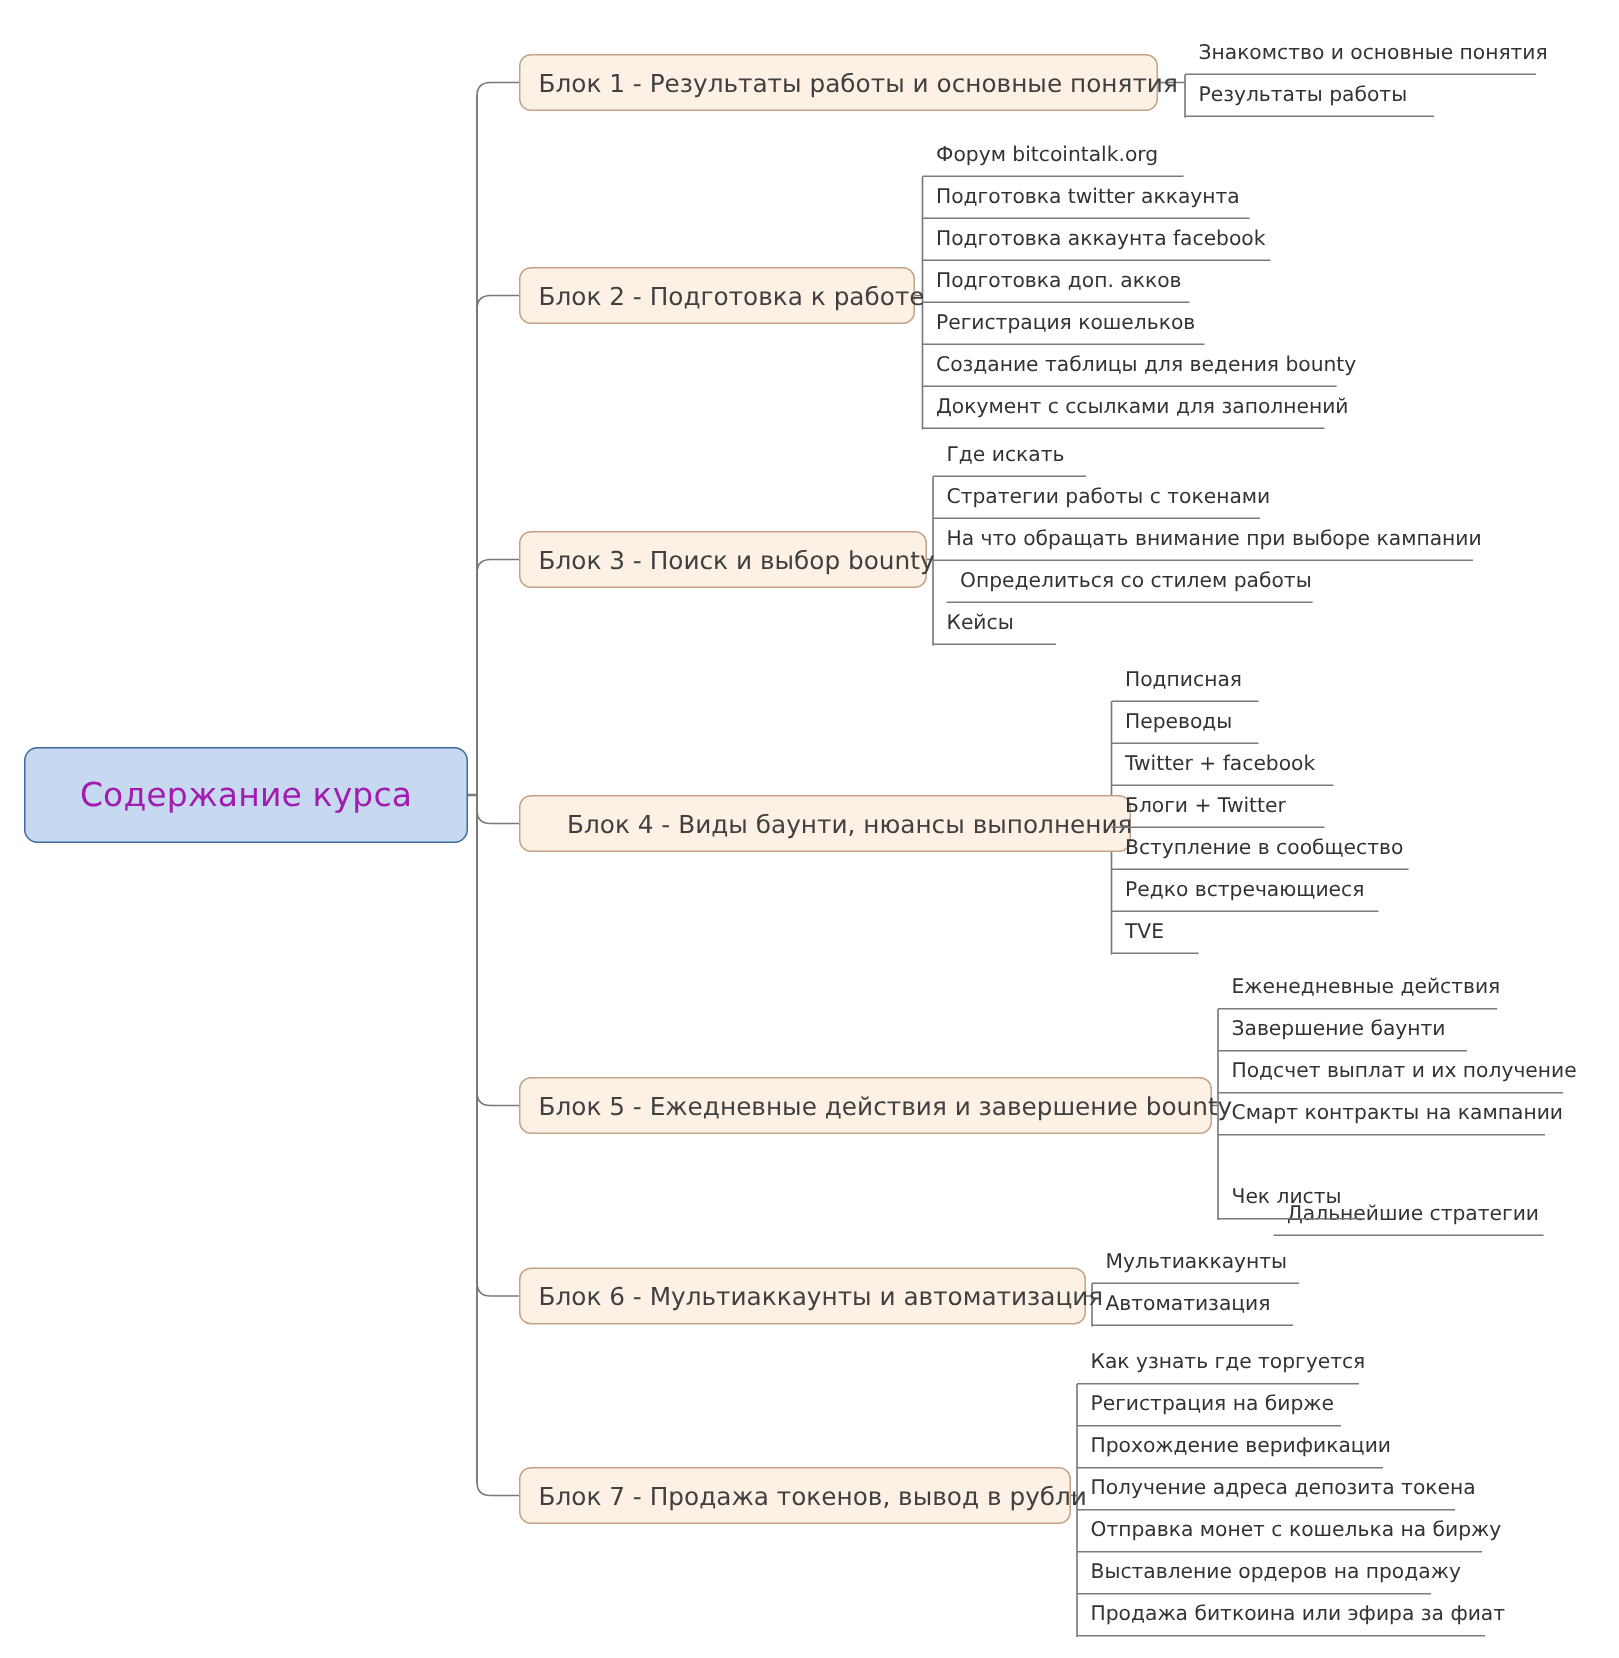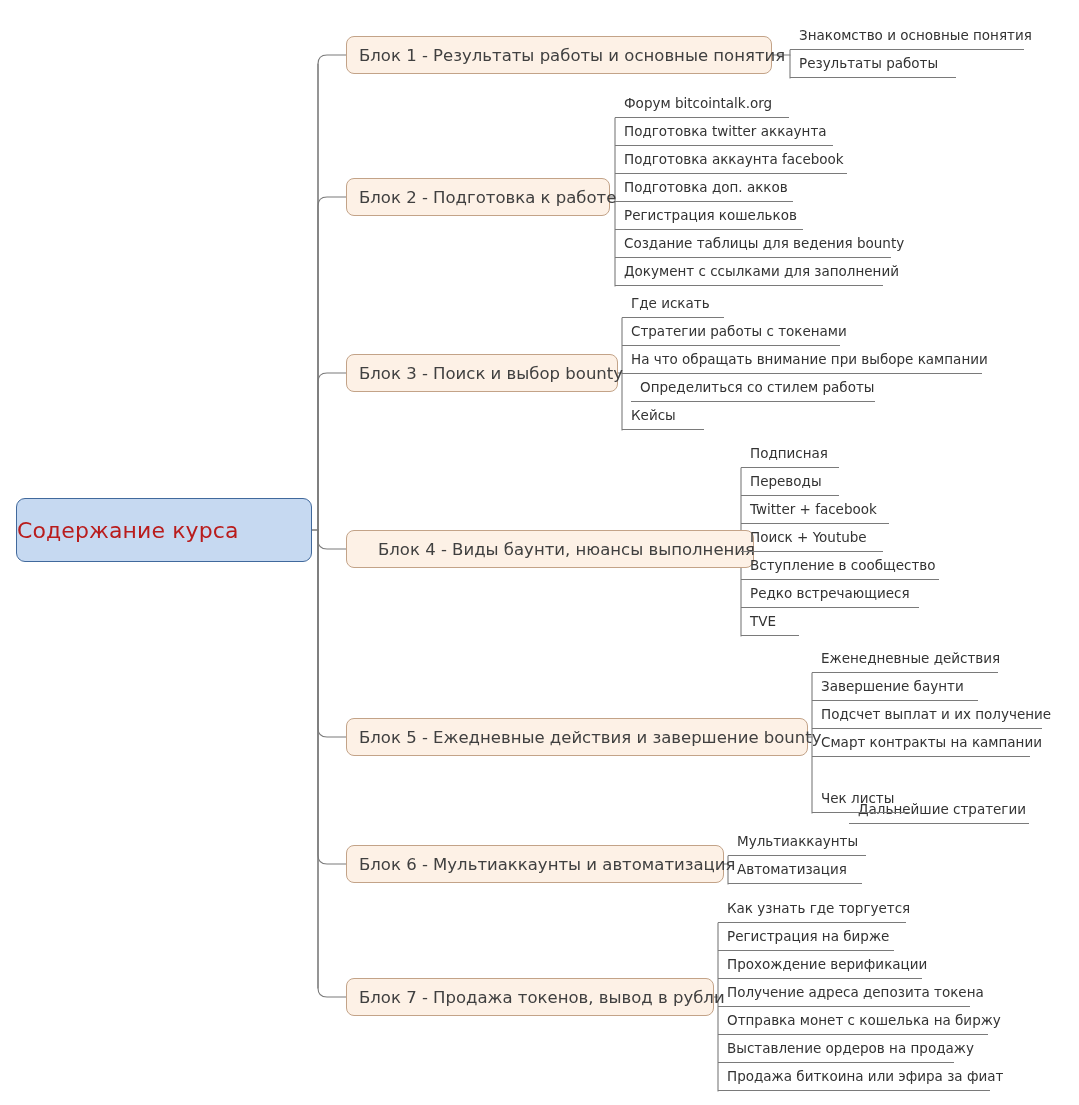--- a/index.html
+++ b/index.html
@@ -11,22 +11,22 @@
   #canvas{position:absolute;left:0;top:0;width:1079px;height:1105px;}
   svg#wires{position:absolute;left:0;top:0;width:1079px;height:1105px;pointer-events:none;}
 
   
   .root-node{
     position:absolute;
     box-sizing:border-box;
     background:#c6d9f1;
     border:1.4px solid #41699c;
     border-radius:9px;
-    display:flex;align-items:center;
-    color:#b91c1c;
+    display:flex;align-items:center;justify-content:center;
+    color:#a21caf;
     font-size:22px;
     letter-spacing:.1px;
     white-space:nowrap;
   }
 
   
   .block-node{
     position:absolute;
     box-sizing:border-box;
     background:#fdf1e6;
@@ -112,21 +112,21 @@
       <div class="leaf-node" style="left: 622px; top: 318px; width: 218px;"><span>Стратегии работы с токенами</span></div>
       <div class="leaf-node" style="left: 622px; top: 346px; width: 360px;"><span>На что обращать внимание при выборе кампании</span></div>
       <div class="leaf-node" style="left: 601px; top: 374px; width: 244px; margin-left: 30px;"><span>Определиться со стилем работы</span></div>
       <div class="leaf-node" style="left: 622px; top: 402px; width: 82px;"><span>Кейсы</span></div>
       <div class="block-node" style="left: 346px; top: 530px; width: 408px; padding-left: 31px;">
         <span>Блок 4 -  Виды баунти, нюансы выполнения</span>
       </div>
       <div class="leaf-node" style="left: 741px; top: 440px; width: 98px;"><span>Подписная</span></div>
       <div class="leaf-node" style="left: 741px; top: 468px; width: 98px;"><span>Переводы</span></div>
       <div class="leaf-node" style="left: 741px; top: 496px; width: 148px;"><span>Twitter + facebook</span></div>
-      <div class="leaf-node" style="left: 741px; top: 524px; width: 142px;"><span>Поиск + Youtube</span></div>
+      <div class="leaf-node" style="left: 741px; top: 524px; width: 142px;"><span>Блоги + Twitter</span></div>
       <div class="leaf-node" style="left: 741px; top: 552px; width: 198px;"><span>Вступление в сообщество</span></div>
       <div class="leaf-node" style="left: 741px; top: 580px; width: 178px;"><span>Редко встречающиеся</span></div>
       <div class="leaf-node" style="left: 741px; top: 608px; width: 58px;"><span>TVE</span></div>
       <div class="block-node" style="left: 346px; top: 718px; width: 462px;">
         <span>Блок 5 - Ежедневные действия и завершение bounty</span>
       </div>
       <div class="leaf-node" style="left: 812px; top: 645px; width: 186px;"><span>Еженедневные действия</span></div>
       <div class="leaf-node" style="left: 812px; top: 673px; width: 166px;"><span>Завершение баунти</span></div>
       <div class="leaf-node" style="left: 812px; top: 701px; width: 230px;"><span>Подсчет выплат и их получение</span></div>
       <div class="leaf-node" style="left: 812px; top: 729px; width: 218px;"><span>Смарт контракты на кампании</span></div>

